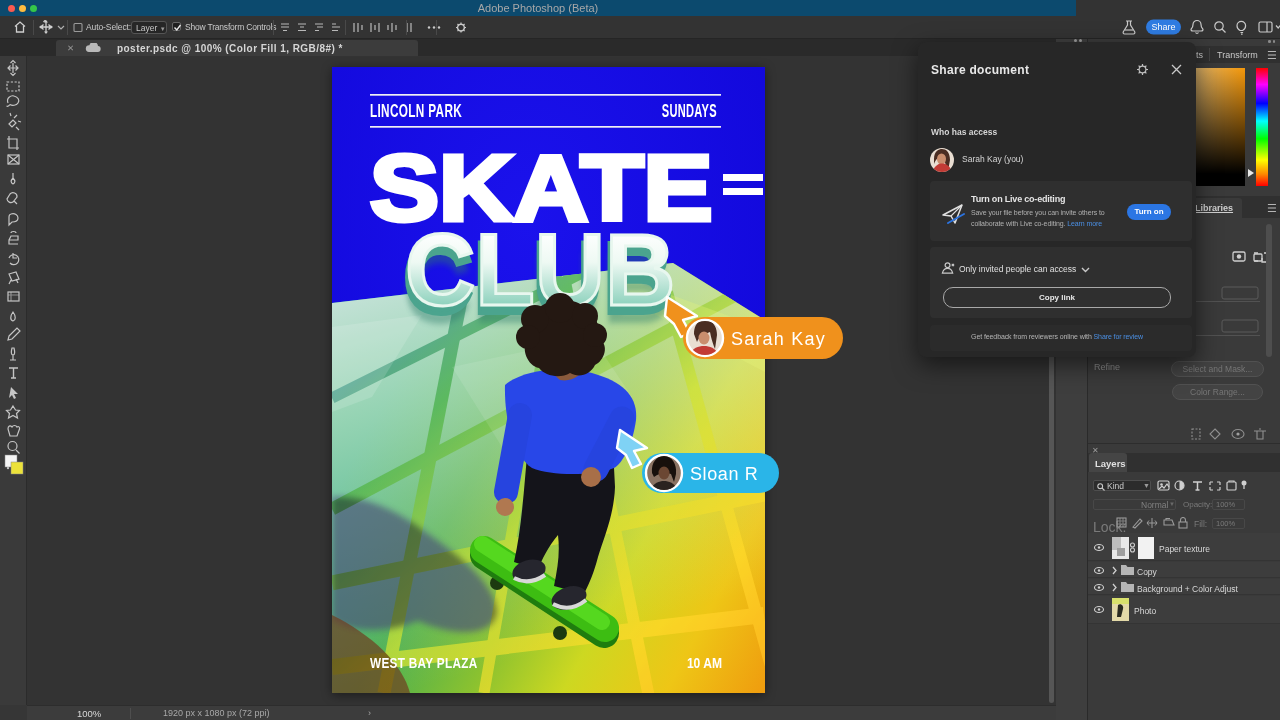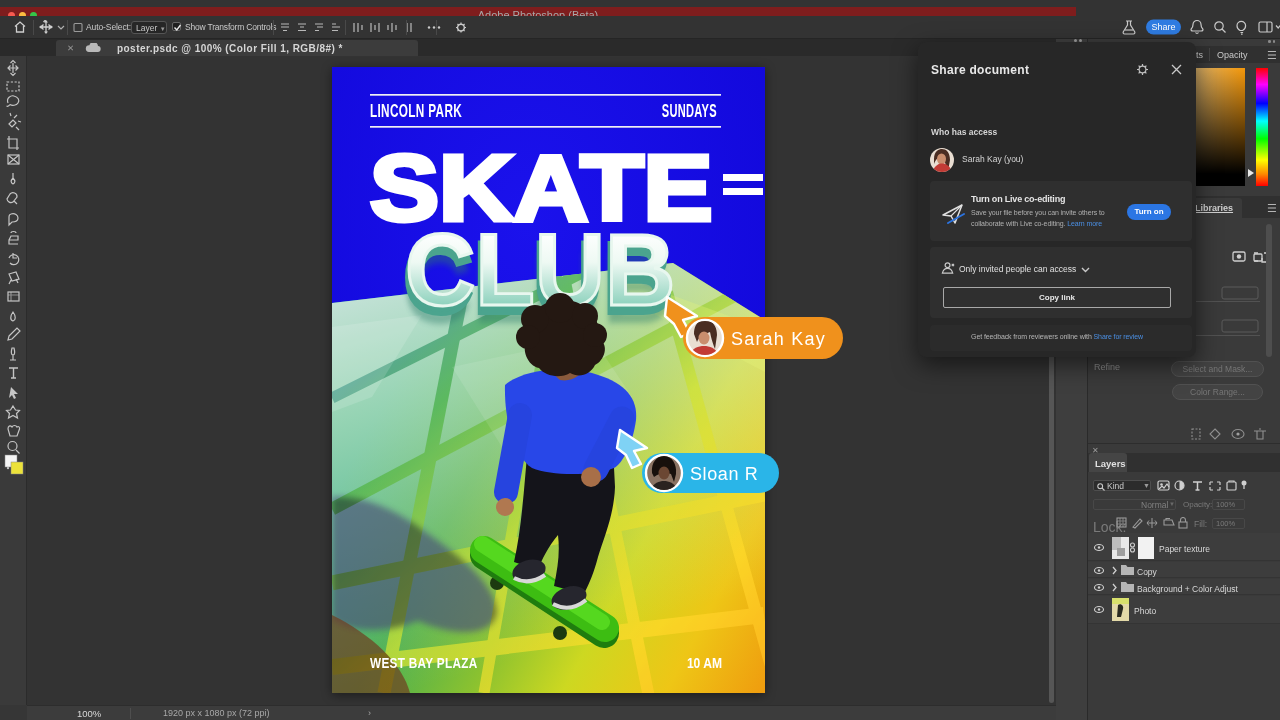--- a/index.html
+++ b/index.html
@@ -2,21 +2,21 @@
 <html><head>
 <meta charset="utf-8">
 <style>
   * { margin:0; padding:0; box-sizing:border-box; }
   html,body { width:1280px; height:720px; overflow:hidden; background:#333333;
     font-family:"Liberation Sans", sans-serif; }
   .abs { position:absolute; }
   #stage { position:relative; width:1280px; height:720px; }
 
   
-  #titlebar { left:0; top:0; width:1076px; height:16px; background:#7f1d1d;margin-top:7px; }
+  #titlebar { left:0; top:0; width:1076px; height:16px; background:#0c4a6e; }
   .tl { position:absolute; top:5px; width:7px; height:7px; border-radius:50%; }
   #title { position:absolute; top:2px; width:100%; text-align:center; font-size:11px; color:#a8a8a8; }
 
   #optionsbar { left:0; top:16px; width:1280px; height:23px; background:#333333;
     border-bottom:1px solid #252525; }
   .ob { position:absolute; color:#c9c9c9; font-size:8.5px; letter-spacing:-0.1px; line-height:23px; }
   .vdiv { position:absolute; top:4px; width:1px; height:15px; background:#494949; }
 
   #tabstrip { left:0; top:39px; width:1280px; height:17px; background:#2a2a2a; }
   #doctab { position:absolute; left:56px; top:1px; width:362px; height:16px; background:#3c3c3c;
@@ -306,21 +306,21 @@
     <div class="abs" style="left:12px; top:205px; width:262px; height:71px; background:#2f2f2f; border-radius:4px;"></div>
     <svg class="abs" style="left:23px; top:219px;" width="14" height="14" viewBox="0 0 15 15">
       <circle cx="7" cy="4.5" r="2.6" fill="none" stroke="#c9c9c9" stroke-width="1.3"></circle>
       <path d="M1.5,13 c1,-4 3.5,-5 5.5,-5 c2,0 4.5,1 5.5,5 Z" fill="none" stroke="#c9c9c9" stroke-width="1.3"></path>
       <path d="M11.5,3 l2.5,2.5 M14,3 l-2.5,2.5" stroke="#c9c9c9" stroke-width="1.1"></path>
     </svg>
     <div class="abs" style="left:41px; top:222px; font-size:8.5px; color:#e0e0e0;">Only invited people can access</div>
     <svg class="abs" style="left:163px; top:225px;" width="9" height="6" viewBox="0 0 9 6">
       <path d="M1,1 L4.5,4.5 L8,1" stroke="#c9c9c9" stroke-width="1.4" fill="none"></path>
     </svg>
-    <div class="abs" style="left:25px; top:245px; width:228px; height:21px; border:1.5px solid #a8a8a8; border-radius:2px;
+    <div class="abs" style="left:25px; top:245px; width:228px; height:21px; border:1.5px solid #a8a8a8; border-radius:10px;
         color:#e8e8e8; font-size:8px; font-weight:bold; text-align:center; line-height:19px;">Copy link</div>
 
     <div class="abs" style="left:12px; top:283px; width:262px; height:26px; background:#2b2b2b; border-radius:4px;"></div>
     <div class="abs" style="left:0; top:291px; width:278px; text-align:center; font-size:7px; letter-spacing:-0.1px; color:#b5b5b5;">Get feedback from reviewers online with <span style="color:#4b8fe3;">Share for review</span></div>
     <div class="abs" style="left:156px; top:-3px; width:3px; height:3px; background:#8a8a8a; border-radius:50%;"></div>
     <div class="abs" style="left:161px; top:-3px; width:3px; height:3px; background:#8a8a8a; border-radius:50%;"></div>
   </div>
   <div class="abs" id="statusbar">
     <span class="abs" style="left:50px; top:0; color:#d8d8d8; font-size:9.5px;">100%</span>
     <div class="vdiv" style="left:103px; top:2px; height:11px; background:#4e4e4e;"></div>
@@ -367,21 +367,21 @@
   </svg>
   <div class="abs" id="dock"></div>
 
   <div class="abs" style="left:1056px; top:39px; width:31px; height:681px; background:#3e3e3e;"></div>
   <div class="abs" style="left:1087px; top:39px; width:1px; height:681px; background:#2a2a2a;"></div>
   <div class="abs" style="left:1268px; top:40px; width:2.5px; height:2.5px; background:#8a8a8a; border-radius:50%;"></div>
   <div class="abs" style="left:1272.5px; top:40px; width:2.5px; height:2.5px; background:#8a8a8a; border-radius:50%;"></div>
 
   <div class="abs" style="left:1088px; top:46px; width:192px; height:17px; background:#303030; color:#c9c9c9; font-size:9px;">
     <span class="abs" style="left:108px; top:4px;">ts</span>
-    <span class="abs" style="left:129px; top:4px;">Opacity</span>
+    <span class="abs" style="left:129px; top:4px;">Transform</span>
     <span class="abs" style="left:179px; top:3px; font-size:11px; color:#b5b5b5;">☰</span>
     <div class="abs" style="left:121px; top:2px; width:1px; height:13px; background:#454545;"></div>
   </div>
 
   <div class="abs" style="left:1196px; top:68px; width:49px; height:118px;
     background:linear-gradient(to bottom, rgba(0,0,0,0) 0%, #000 90%), linear-gradient(to right, #d8b06a, #f5980a); background-blend-mode:multiply;"></div>
   <div class="abs" style="left:1256px; top:68px; width:12px; height:118px;
     background:linear-gradient(to bottom, #f00 0%, #f0f 14%, #00f 30%, #0ff 45%, #0f0 60%, #ff0 78%, #f80 90%, #f00 100%);"></div>
   <div class="abs" style="left:1248px; top:169px; width:0; height:0; border-top:4px solid transparent; border-bottom:4px solid transparent; border-left:6px solid #e8e8e8;"></div>
 

